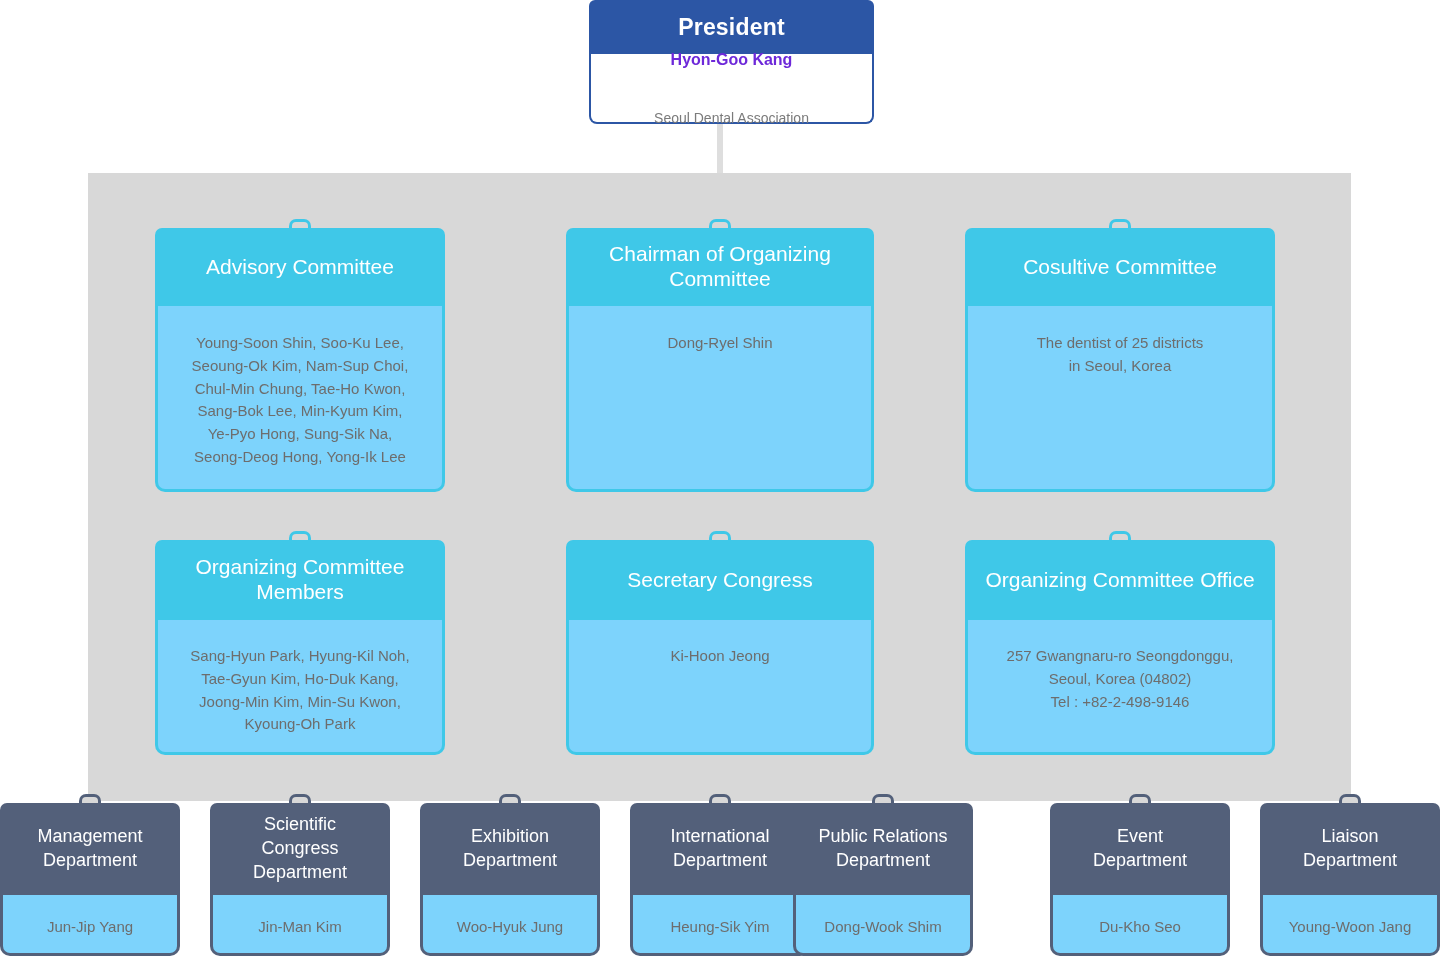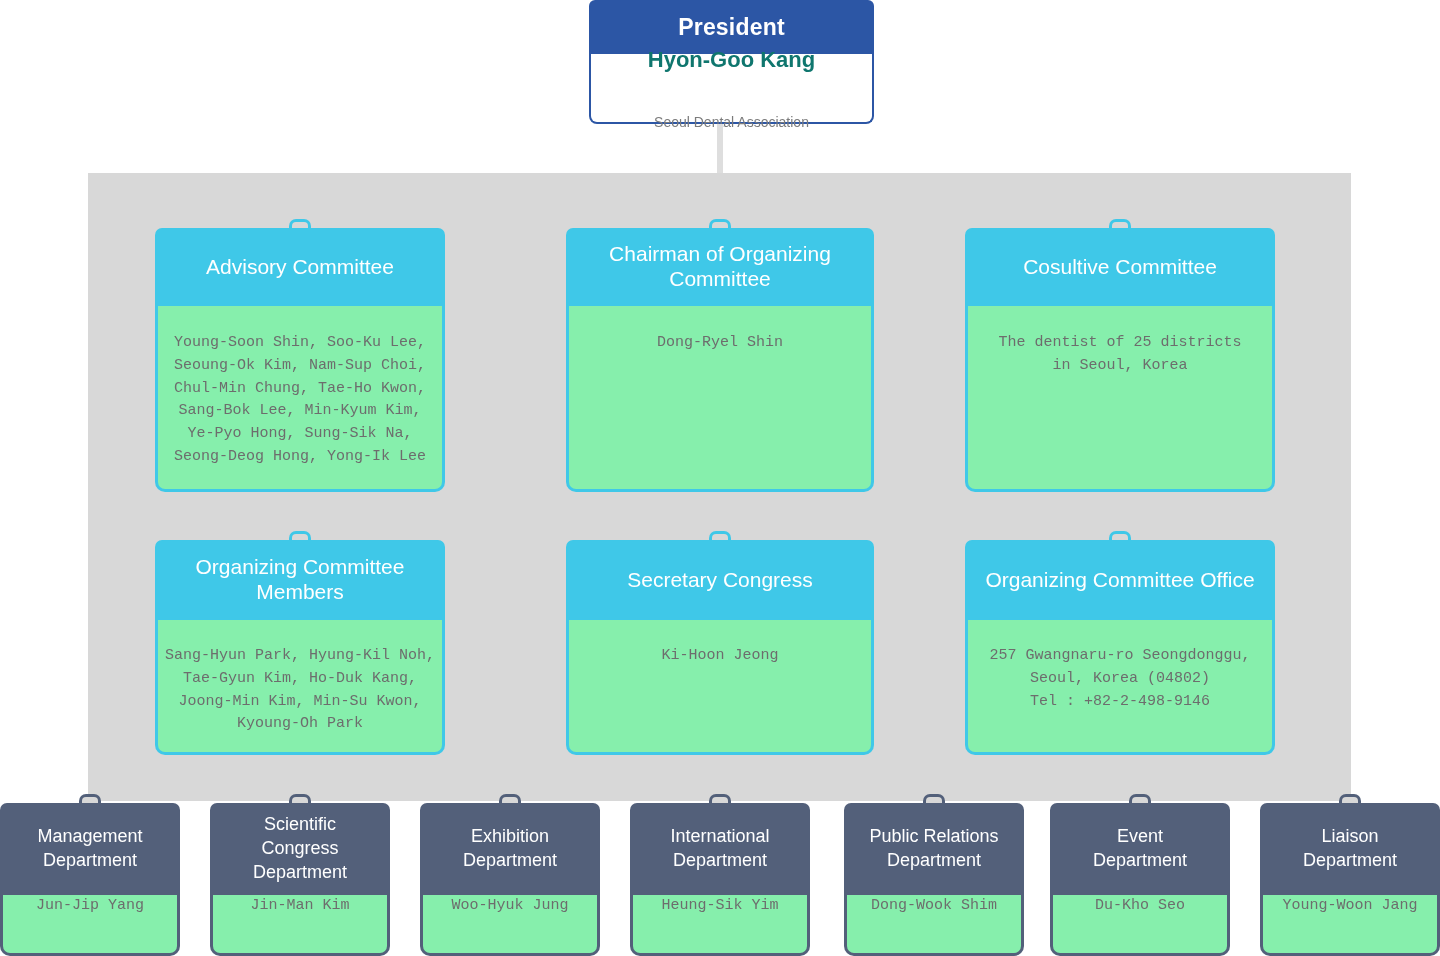--- a/index.html
+++ b/index.html
@@ -48,22 +48,22 @@
     border: 2px solid #2c56a5;
     border-top: none;
     border-radius: 0 0 8px 8px;
     display: flex;
     flex-direction: column;
     align-items: center;
     justify-content: center;
     gap: 5px;
   }
   .president-name {
-    color: #0f766e;
-    font-size: 22px;
+    color: #6d28d9;
+    font-size: 16px;
     font-weight: 600;
   }
   .president-org {
     color: #7b7b7b;
     font-size: 14px;
     margin-top: 36px;
   }
 
   
   .trunk {
@@ -108,27 +108,26 @@
     justify-content: center;
     text-align: center;
     padding: 0 10px;
   }
   .card-head-text {
     color: #ffffff;
     font-weight: 400;
     line-height: 1.18;
   }
   .card-body {
-    background: #86efac;
+    background: #7dd3fc;
     border-radius: 0 0 10px 10px;
     display: flex;
     align-items: flex-start;
     justify-content: center;
     text-align: center;
-    font-family: Liberation Mono, monospace;
   }
   .card-body-text {
     color: #6d6d6d;
     line-height: 1.52;
   }
 
   
   .cyan .card-nub { background: #d8d8d8; border: 3px solid #3fc8e8; border-bottom: none; }
   .cyan .card-head { background: #3fc8e8; }
   .cyan .card-body {
@@ -160,21 +159,21 @@
     height: 92px;
   }
   .dept .card-head-text {
     font-size: 18px;
     line-height: 1.33;
   }
   .dept .card-body {
     border: 3px solid #53607a;
     border-top: none;
     height: 61px;
-    align-items: flex-start;
+    align-items: flex-end;
     padding-bottom: 14px;
   }
   .dept .card-body-text { font-size: 15px; }
   .dept.tall .card-head { height: 92px; }
 
   
   .col-a { left: 155px; width: 290px; }
   .col-b { left: 566px; width: 308px; }
   .col-c { left: 965px; width: 310px; }
 
@@ -309,21 +308,21 @@
     <div class="card-nub"></div>
     <div class="card-head">
       <span class="card-head-text" style="white-space: pre-line;">International
 Department</span>
     </div>
     <div class="card-body">
       <span class="card-body-text">Heung-Sik Yim</span>
     </div>
   </div>
 
-  <div class="dept" style="left:844px;">
+  <div class="dept" style="left:793px;">
     <div class="card-nub"></div>
     <div class="card-head">
       <span class="card-head-text" style="white-space: pre-line;">Public Relations
 Department</span>
     </div>
     <div class="card-body">
       <span class="card-body-text">Dong-Wook Shim</span>
     </div>
   </div>
 

